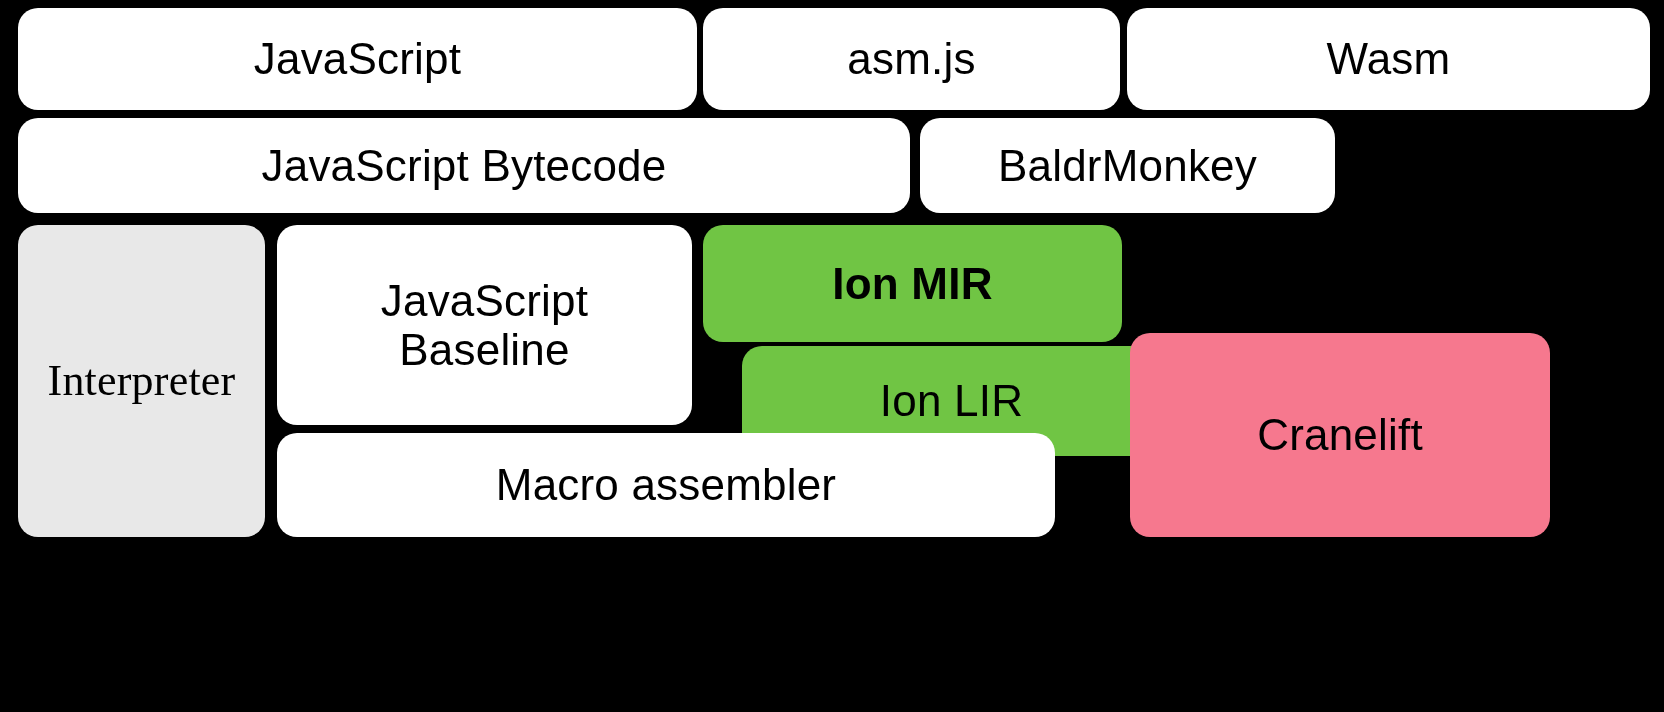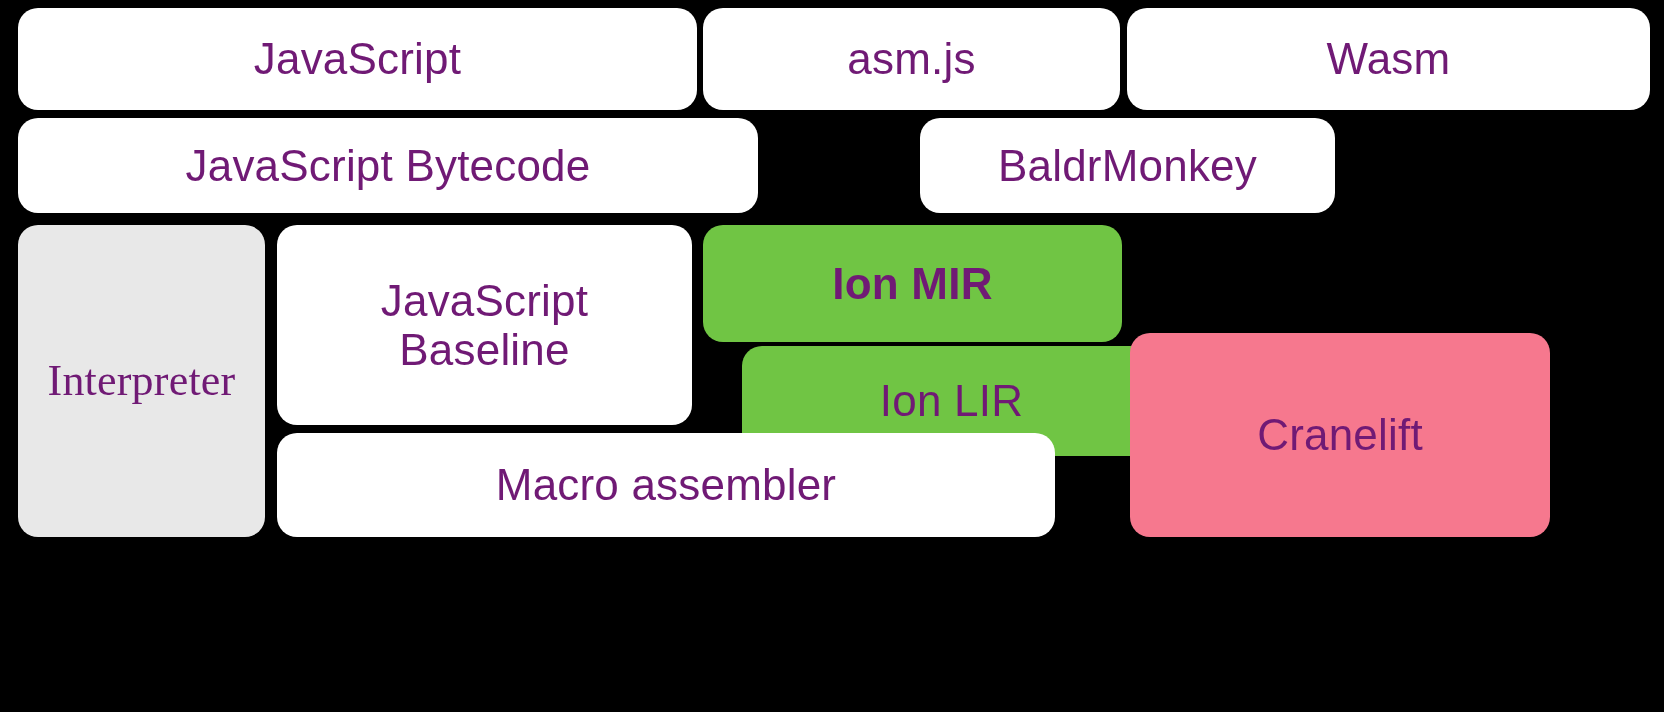--- a/index.html
+++ b/index.html
@@ -18,40 +18,40 @@
     overflow: hidden;
   }
   .node {
     position: absolute;
     box-sizing: border-box;
     border-radius: 20px;
     display: flex;
     align-items: center;
     justify-content: center;
     text-align: center;
-    color: #701a75;
+    color: #000000;
     font-size: 44px;
     line-height: 1.12;
     letter-spacing: 0.2px;
     white-space: pre-line;
     padding: 4px 10px;
   }
   .node.fill-white   { background: #ffffff; }
   .node.fill-gray    { background: #e8e8e8; }
   .node.fill-green   { background: #70c544; }
   .node.fill-pink    { background: #f6788e; }
 </style>
 </head>
 <body>
 
 <div id="stack-diagram" style="background: rgb(0, 0, 0);">
     <div class="node fill-white" style="left: 18px; top: 8px; width: 679px; height: 102px;">JavaScript</div>
     <div class="node fill-white" style="left: 703px; top: 8px; width: 417px; height: 102px;">asm.js</div>
     <div class="node fill-white" style="left: 1127px; top: 8px; width: 523px; height: 102px;">Wasm</div>
-    <div class="node fill-white" style="left: 18px; top: 118px; width: 740px; height: 95px;">JavaScript Bytecode</div>
+    <div class="node fill-white" style="left: 18px; top: 118px; width: 892px; height: 95px;">JavaScript Bytecode</div>
     <div class="node fill-white" style="left: 920px; top: 118px; width: 415px; height: 95px;">BaldrMonkey</div>
     <div class="node fill-gray" style="left: 18px; top: 225px; width: 247px; height: 312px; font-family: Liberation Serif, serif;">Interpreter</div>
     <div class="node fill-white" style="left: 277px; top: 225px; width: 415px; height: 200px;">JavaScript
 Baseline</div>
     <div class="node fill-green" style="left: 703px; top: 225px; width: 419px; height: 117px; font-weight: bold;">Ion MIR</div>
     <div class="node fill-green" style="left: 703px; top: 346px; width: 419px; height: 110px; margin-left: 39px;">Ion LIR</div>
     <div class="node fill-pink" style="left: 1130px; top: 333px; width: 420px; height: 204px;">Cranelift</div>
     <div class="node fill-white" style="left: 277px; top: 433px; width: 778px; height: 104px;">Macro assembler</div>
   </div>
 

